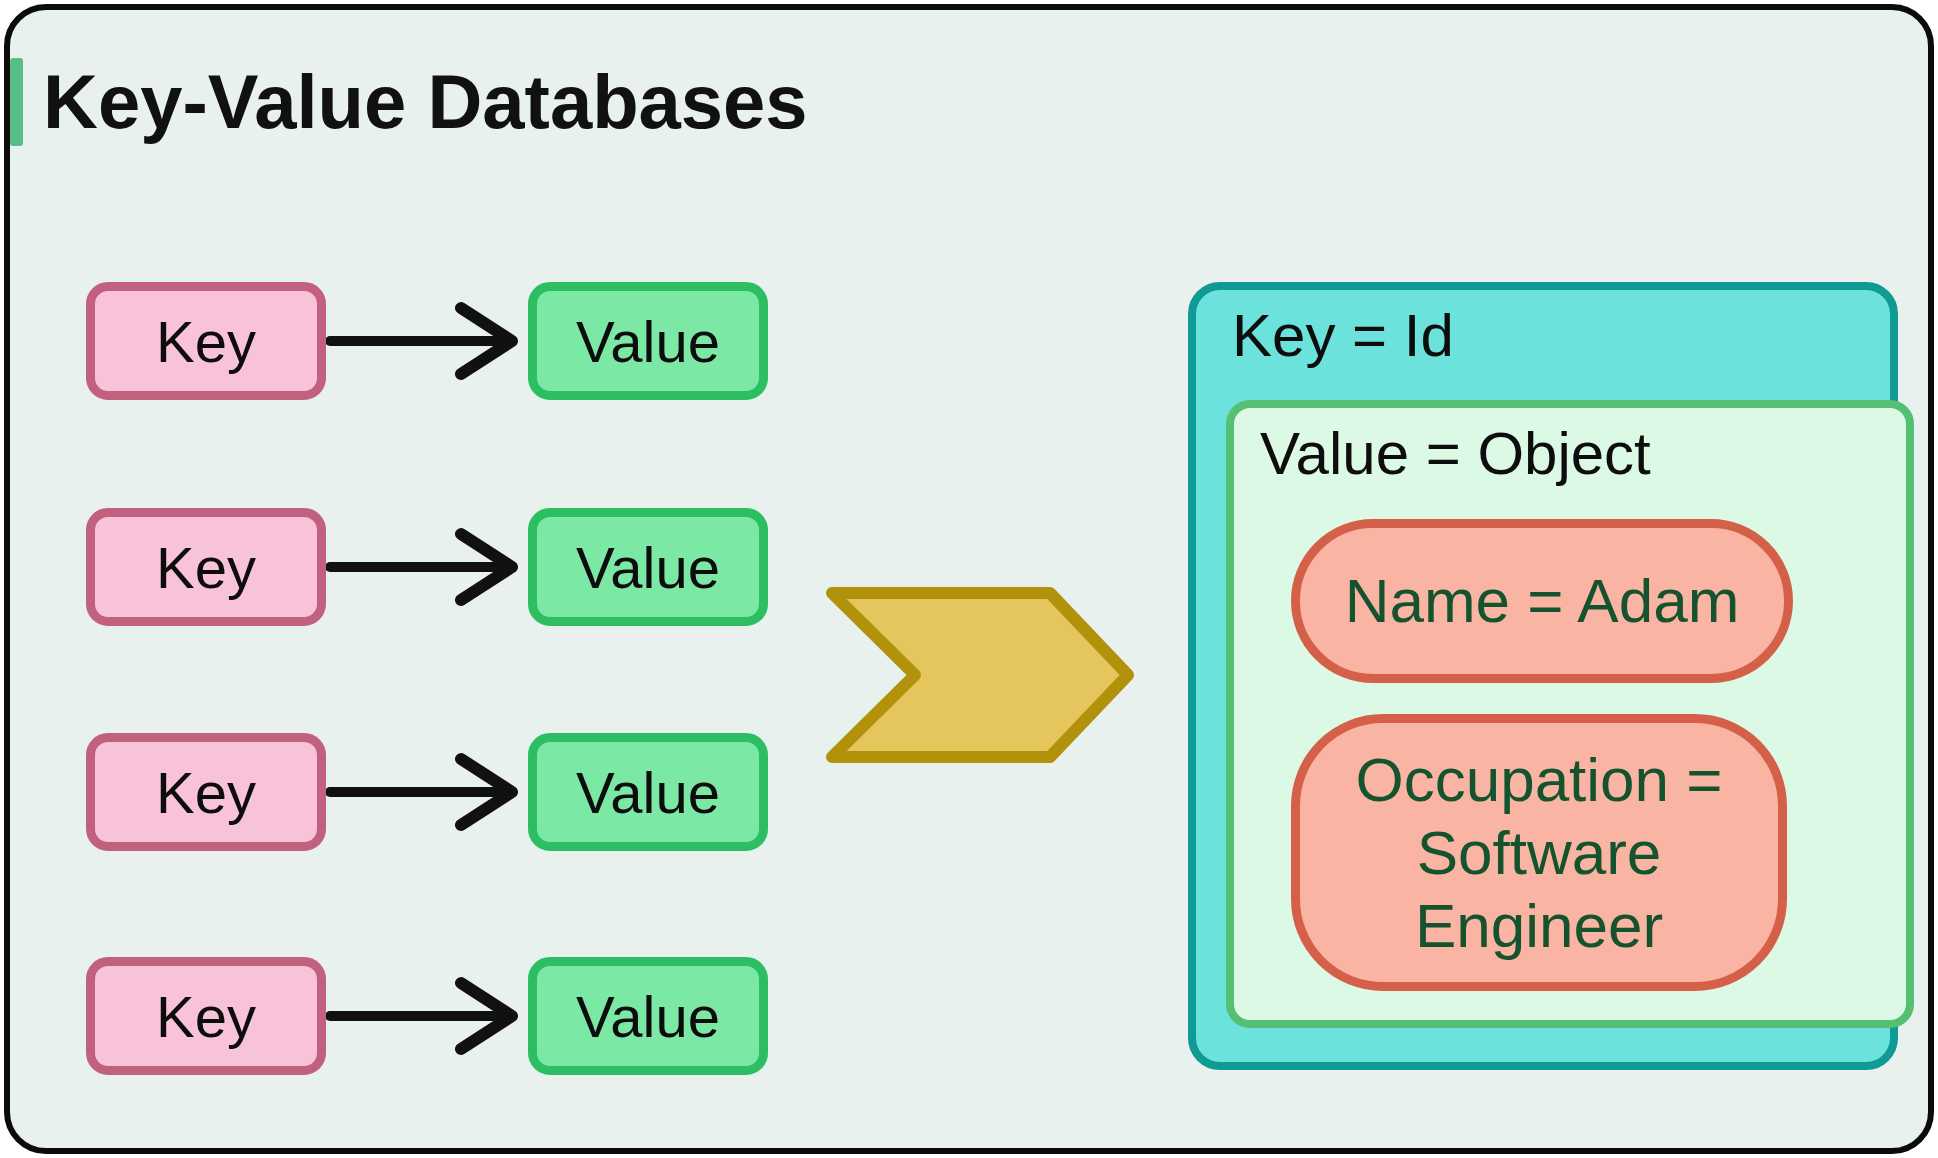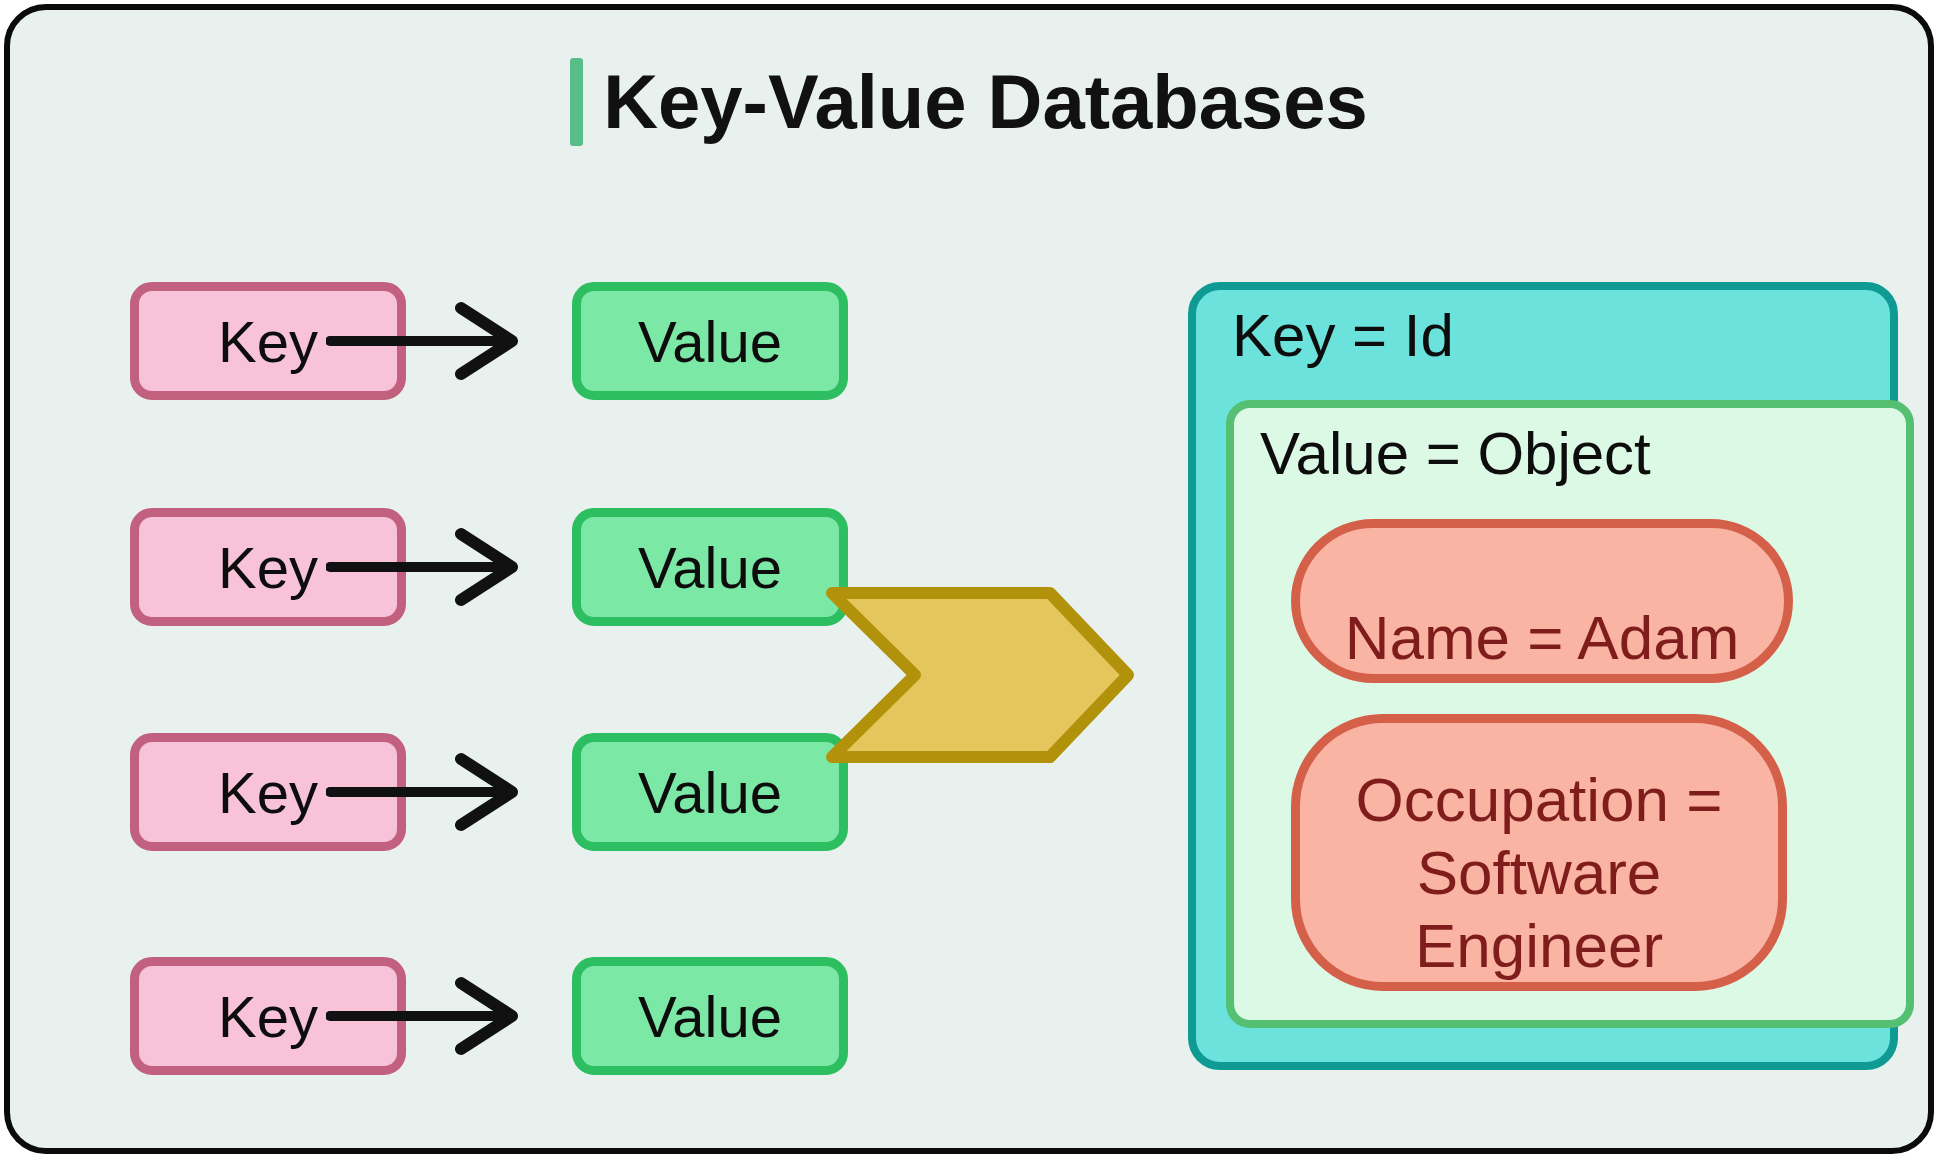--- a/index.html
+++ b/index.html
@@ -22,21 +22,21 @@
     border: 6px solid #0b0b0b;
     border-radius: 42px;
     background: var(--background, #e8f1ed);
   }
   
   .title-row {
     position: absolute;
     left: 0; right: 0; top: 44px;
     height: 96px;
     display: flex;
-    justify-content: center;
+    justify-content: flex-start;
     align-items: center;
     gap: 20px;
   }
   .title-accent {
     width: 13px;
     height: 88px;
     border-radius: 3px;
     background: var(--title_accent, #57be8a);
   }
   .title-text {
@@ -50,31 +50,30 @@
   
   .kv-row {
     position: absolute;
     left: 76px;
     width: 690px;
     height: 118px;
   }
   .node {
     position: absolute;
     top: 0;
-    width: 276px;
+    width: 240px;
     height: 118px;
     box-sizing: border-box;
     border-radius: 22px;
     display: flex;
     align-items: center;
     justify-content: center;
     font-size: 58px;
     font-weight: 500;
     color: #0d0d0d;
-    margin-left: 44px;
   }
   .key-node {
     left: 0;
     background: var(--key_fill, #f8c3d8);
     border: 9px solid var(--key_border, #c2607f);
   }
   .value-node {
     left: 442px;
     background: var(--value_fill, #7ce8a6);
     border: 9px solid var(--value_border, #2ebe62);
@@ -128,27 +127,27 @@
     line-height: 76px;
     font-weight: 500;
     color: #0d0d0d;
   }
   .pill {
     position: absolute;
     box-sizing: border-box;
     background: var(--pill_fill, #fab4a3);
     border: 9px solid var(--pill_border, #d5604a);
     display: flex;
-    align-items: flex-end;
+    align-items: center;
     justify-content: center;
     text-align: center;
     font-size: 62px;
     font-weight: 500;
     line-height: 1.18;
-    color: #7f1d1d;
+    color: #14532d;
     white-space: pre-line;
   }
   .pill-name {
     left: 57px; top: 111px;
     width: 502px; height: 164px;
     border-radius: 82px;
   }
   .pill-occupation {
     left: 57px; top: 298px;
     width: 496px; height: 277px;

